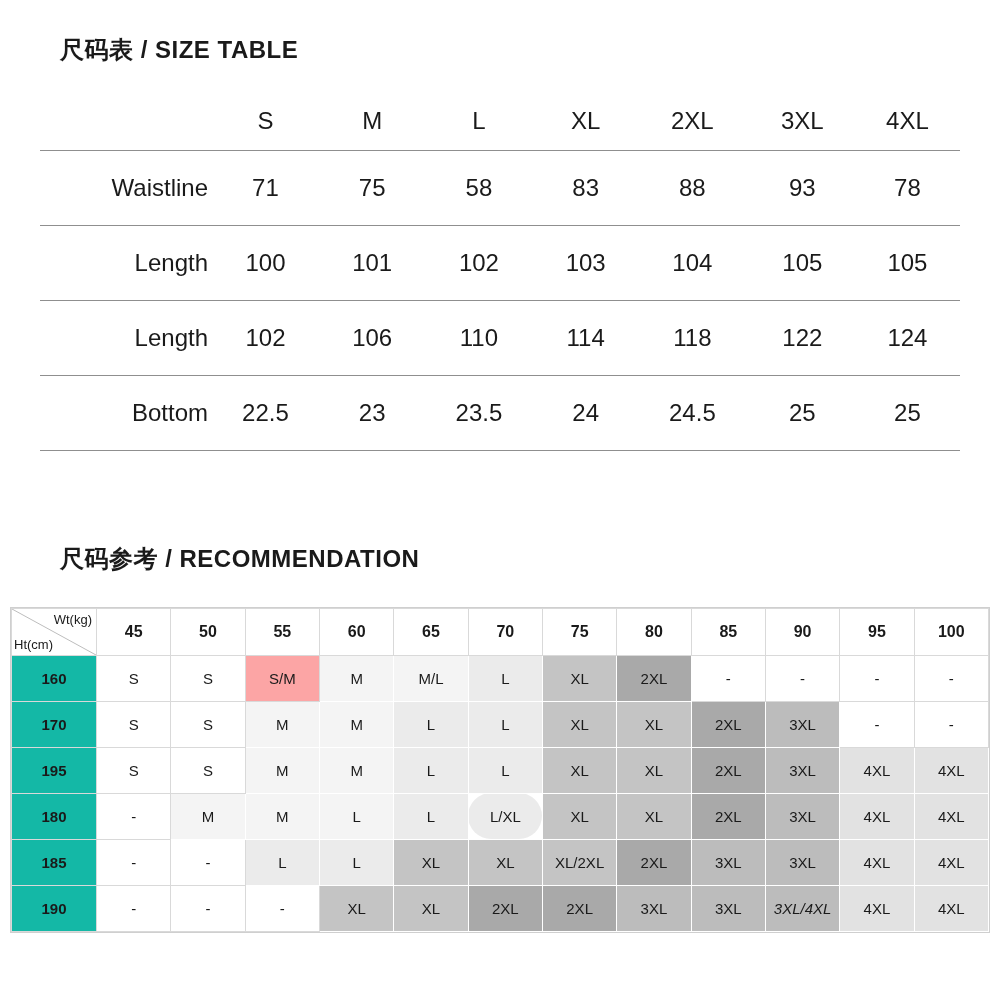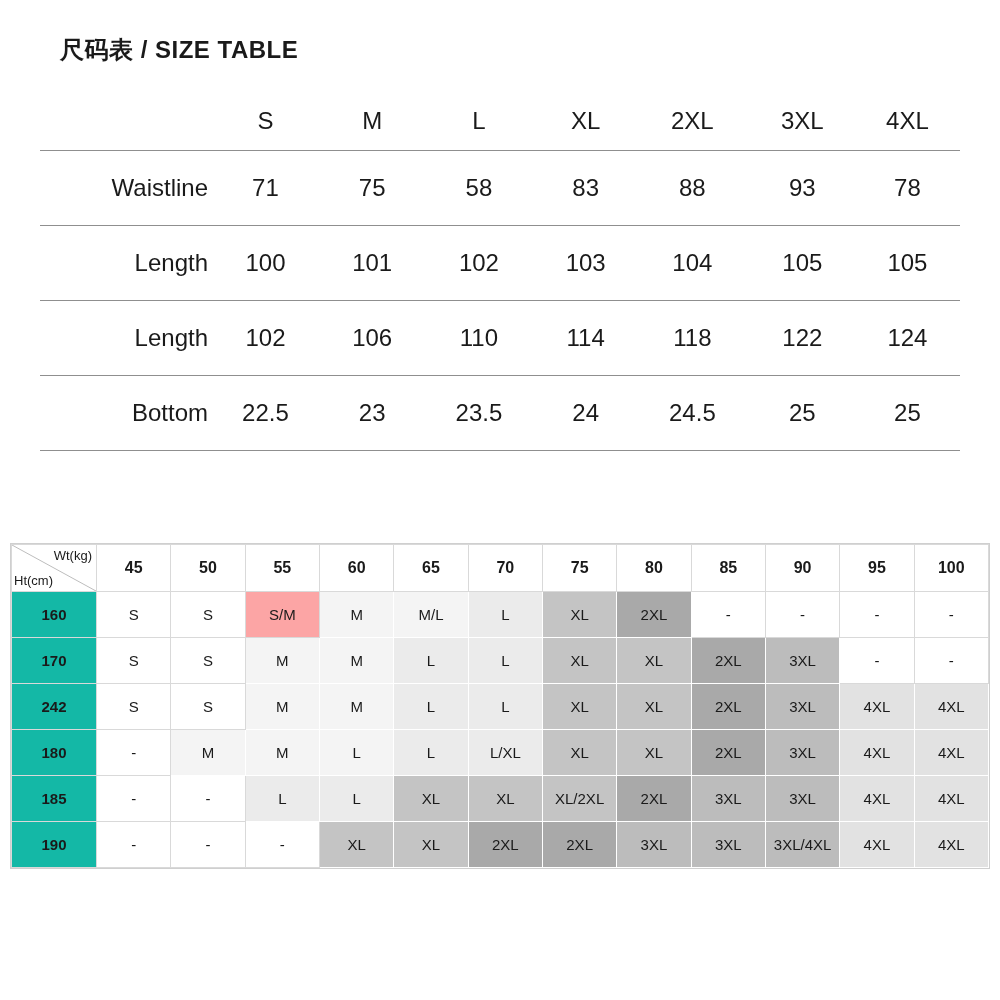--- a/index.html
+++ b/index.html
@@ -94,20 +94,21 @@
           <td class="st-val">24</td>
           <td class="st-val">24.5</td>
           <td class="st-val">25</td>
           <td class="st-val">25</td>
         </tr>
       </tbody>
   </table>
 </section>
 
 <section class="rec-section">
+  <h2 class="title">尺码参考 / RECOMMENDATION</h2>
   <div class="rec-frame">
     <table class="rec-table">
       <thead>
         <tr>
           <th class="rec-corner">
             <svg class="diag" viewBox="0 0 100 100" preserveAspectRatio="none">
               <line x1="0" y1="0" x2="100" y2="100" stroke="#bdbdbd" stroke-width="1" vector-effect="non-scaling-stroke"></line>
             </svg>
             <span class="corner-wt">Wt(kg)</span>
             <span class="corner-ht">Ht(cm)</span>
@@ -151,42 +152,42 @@
             <td class="rec-cell shaded" style="background-color: rgb(235, 235, 235);">L</td>
             <td class="rec-cell shaded" style="background-color: rgb(235, 235, 235);">L</td>
             <td class="rec-cell shaded" style="background-color: rgb(196, 196, 196);">XL</td>
             <td class="rec-cell shaded" style="background-color: rgb(196, 196, 196);">XL</td>
             <td class="rec-cell shaded" style="background-color: rgb(169, 169, 169);">2XL</td>
             <td class="rec-cell shaded" style="background-color: rgb(188, 188, 188);">3XL</td>
             <td class="rec-cell" style="background-color: rgb(255, 255, 255);">-</td>
             <td class="rec-cell" style="background-color: rgb(255, 255, 255);">-</td>
           </tr>
           <tr class="rec-row">
-            <th class="rec-label">242</th>
+            <th class="rec-label">195</th>
             <td class="rec-cell" style="background-color: rgb(255, 255, 255);">S</td>
             <td class="rec-cell" style="background-color: rgb(255, 255, 255);">S</td>
             <td class="rec-cell shaded" style="background-color: rgb(244, 244, 244);">M</td>
             <td class="rec-cell shaded" style="background-color: rgb(244, 244, 244);">M</td>
             <td class="rec-cell shaded" style="background-color: rgb(235, 235, 235);">L</td>
             <td class="rec-cell shaded" style="background-color: rgb(235, 235, 235);">L</td>
             <td class="rec-cell shaded" style="background-color: rgb(196, 196, 196);">XL</td>
             <td class="rec-cell shaded" style="background-color: rgb(196, 196, 196);">XL</td>
             <td class="rec-cell shaded" style="background-color: rgb(169, 169, 169);">2XL</td>
             <td class="rec-cell shaded" style="background-color: rgb(188, 188, 188);">3XL</td>
             <td class="rec-cell shaded" style="background-color: rgb(226, 226, 226);">4XL</td>
             <td class="rec-cell shaded" style="background-color: rgb(226, 226, 226);">4XL</td>
           </tr>
           <tr class="rec-row">
             <th class="rec-label">180</th>
             <td class="rec-cell" style="background-color: rgb(255, 255, 255);">-</td>
             <td class="rec-cell shaded" style="background-color: rgb(244, 244, 244);">M</td>
             <td class="rec-cell shaded" style="background-color: rgb(244, 244, 244);">M</td>
             <td class="rec-cell shaded" style="background-color: rgb(244, 244, 244);">L</td>
             <td class="rec-cell shaded" style="background-color: rgb(235, 235, 235);">L</td>
-            <td class="rec-cell shaded" style="background-color: rgb(235, 235, 235);">L/XL</td>
+            <td class="rec-cell shaded" style="background-color: rgb(235, 235, 235); border-radius: 23px;">L/XL</td>
             <td class="rec-cell shaded" style="background-color: rgb(196, 196, 196);">XL</td>
             <td class="rec-cell shaded" style="background-color: rgb(196, 196, 196);">XL</td>
             <td class="rec-cell shaded" style="background-color: rgb(169, 169, 169);">2XL</td>
             <td class="rec-cell shaded" style="background-color: rgb(188, 188, 188);">3XL</td>
             <td class="rec-cell shaded" style="background-color: rgb(226, 226, 226);">4XL</td>
             <td class="rec-cell shaded" style="background-color: rgb(226, 226, 226);">4XL</td>
           </tr>
           <tr class="rec-row">
             <th class="rec-label">185</th>
             <td class="rec-cell" style="background-color: rgb(255, 255, 255);">-</td>
@@ -206,20 +207,20 @@
             <th class="rec-label">190</th>
             <td class="rec-cell" style="background-color: rgb(255, 255, 255);">-</td>
             <td class="rec-cell" style="background-color: rgb(255, 255, 255);">-</td>
             <td class="rec-cell" style="background-color: rgb(255, 255, 255);">-</td>
             <td class="rec-cell shaded" style="background-color: rgb(196, 196, 196);">XL</td>
             <td class="rec-cell shaded" style="background-color: rgb(196, 196, 196);">XL</td>
             <td class="rec-cell shaded" style="background-color: rgb(169, 169, 169);">2XL</td>
             <td class="rec-cell shaded" style="background-color: rgb(169, 169, 169);">2XL</td>
             <td class="rec-cell shaded" style="background-color: rgb(188, 188, 188);">3XL</td>
             <td class="rec-cell shaded" style="background-color: rgb(188, 188, 188);">3XL</td>
-            <td class="rec-cell shaded" style="background-color: rgb(188, 188, 188);">3XL/4XL</td>
+            <td class="rec-cell shaded" style="background-color: rgb(188, 188, 188); font-style: italic;">3XL/4XL</td>
             <td class="rec-cell shaded" style="background-color: rgb(226, 226, 226);">4XL</td>
             <td class="rec-cell shaded" style="background-color: rgb(226, 226, 226);">4XL</td>
           </tr>
         </tbody>
     </table>
   </div>
 </section>
 
 </body></html>

